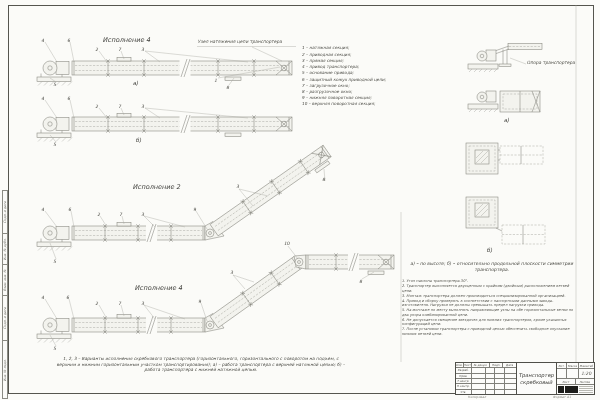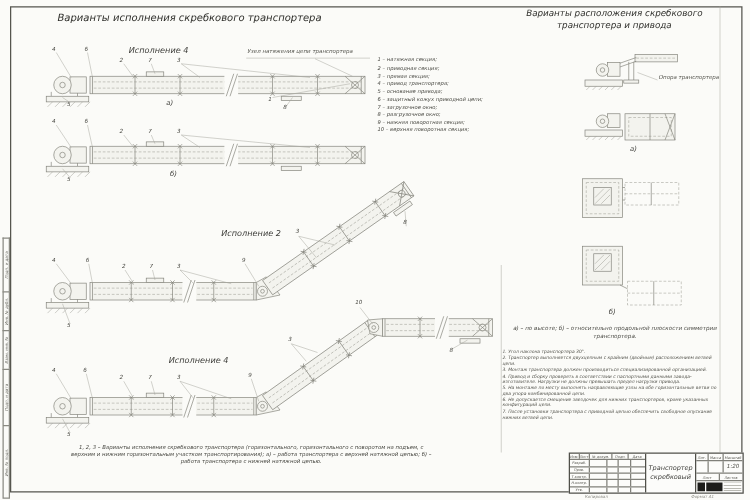--- a/index.html
+++ b/index.html
@@ -243,30 +243,25 @@
       <rect class="lnd" x="469" y="200" width="26" height="25" fill="none"></rect>
       <rect class="body" x="475" y="203" width="14" height="14"></rect>
       <path class="hatch" d="M476,216 l12,-12 M476,211 l7,-7 M481,216 l7,-7"></path>
       <rect class="lnd" x="502" y="225" width="43" height="19" fill="none"></rect>
       <line class="lnd" x1="502" y1="234.5" x2="545" y2="234.5"></line>
       <line class="ln" x1="523" y1="225" x2="523" y2="244"></line>
       <line class="ln" x1="496" y1="228" x2="502" y2="231"></line>
     </g>
   </svg>
 
-  <div class="t" style="left:46px;top:10px;font-size:8px;color:#2e2e2a;">Варианты исполнения скребкового транспортера</div>
-  <div class="t" style="left:408px;top:7px;width:167px;text-align:center;font-size:7px;color:#2e2e2a;white-space:normal;line-height:9px;">
-    <span>Варианты расположения скребкового</span><br>
-    <span>транспортера и привода</span>
-  </div>
   <div class="t" style="left:198px;top:39px;font-size:4.4px;color:#55554e;">Узел натяжения цепи транспортера</div>
   <div class="t" style="left:527px;top:60px;font-size:4.4px;color:#55554e;">Опора транспортера</div>
 
   <div class="t" style="left:103px;top:36px;font-size:6.5px;">Исполнение 4</div>
-  <div class="t" style="left:133px;top:183px;font-size:6.5px;margin-left:44px;">Исполнение 2</div>
+  <div class="t" style="left:133px;top:183px;font-size:6.5px;">Исполнение 2</div>
   <div class="t" style="left:135px;top:284px;font-size:6.5px;">Исполнение 4</div>
 
   <div class="t" style="left:133px;top:80px;font-size:5.5px;">а)</div>
   <div class="t" style="left:136px;top:137px;font-size:5.5px;">б)</div>
   <div class="t" style="left:504px;top:117px;font-size:5.5px;">а)</div>
   <div class="t" style="left:487px;top:247px;font-size:5.5px;">б)</div>
 
   <div class="t leg" style="top:45px">1 – натяжная секция;</div>
   <div class="t leg" style="top:52px">2 – приводная секция;</div>
   <div class="t leg" style="top:58px">3 – прямая секция;</div>

